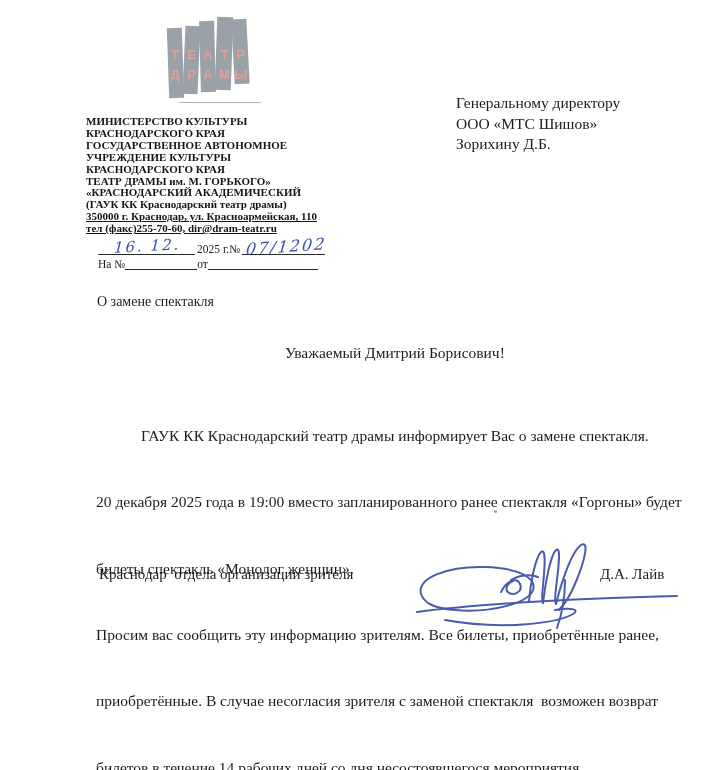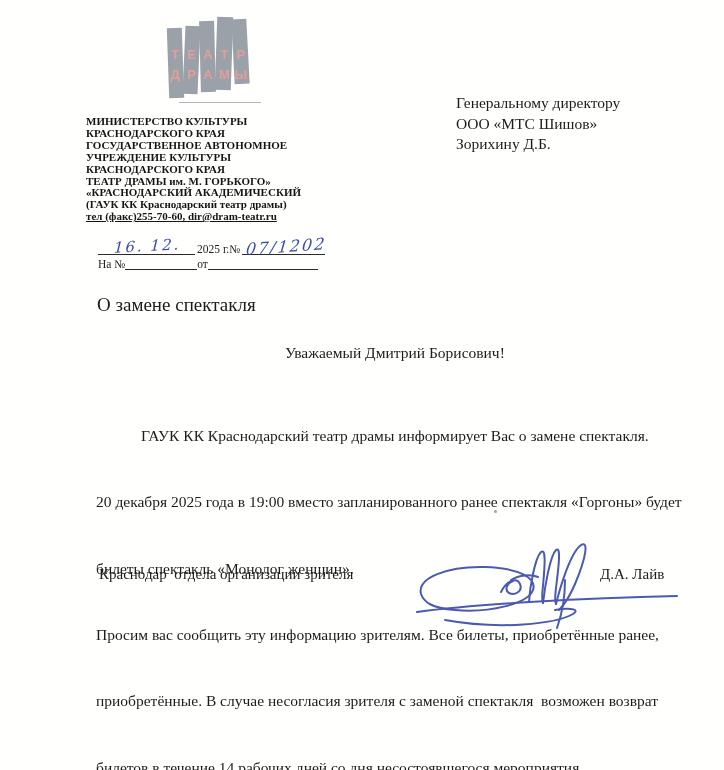--- a/index.html
+++ b/index.html
@@ -39,21 +39,21 @@
   .hw.date{left:16px;bottom:-1px;font-size:15px;transform:rotate(-3deg) skewX(-6deg);}
   .hw.num{left:4px;bottom:-2px;font-size:16px;transform:rotate(-4deg) skewX(-10deg);}
   .ref-line1{white-space:nowrap;}
   .ref-line1 .plabel{padding:0 2px;}
   .ref-line2{white-space:nowrap;margin-top:1px;}
 
   
   .recipient{position:absolute;left:456px;top:93px;font-size:15.5px;line-height:20.5px;}
 
   
-  .subject{position:absolute;left:97px;top:294px;font-size:19px;}
+  .subject{position:absolute;left:97px;top:294px;font-size:14px;}
   .salutation{position:absolute;left:285px;top:344px;font-size:15.5px;}
   .body{position:absolute;left:96px;top:381px;width:600px;font-size:15.5px;
         line-height:22.1px;white-space:pre-wrap;}
   .body .line{white-space:pre-wrap;}
   .body .indent{padding-left:45px;}
 
   
   .signoff-title{position:absolute;left:99px;top:566px;font-size:15px;white-space:pre-wrap;}
   .signer-name{position:absolute;left:600px;top:566px;font-size:15px;}
   .signature{position:absolute;left:405px;top:538px;width:285px;height:98px;}
@@ -91,20 +91,21 @@
 
   <div class="letterhead">
     <div>МИНИСТЕРСТВО КУЛЬТУРЫ</div>
     <div>КРАСНОДАРСКОГО КРАЯ</div>
     <div>ГОСУДАРСТВЕННОЕ АВТОНОМНОЕ</div>
     <div>УЧРЕЖДЕНИЕ КУЛЬТУРЫ</div>
     <div>КРАСНОДАРСКОГО КРАЯ</div>
     <div>ТЕАТР ДРАМЫ им. М. ГОРЬКОГО»</div>
     <div>«КРАСНОДАРСКИЙ АКАДЕМИЧЕСКИЙ</div>
     <div>(ГАУК КК Краснодарский театр драмы)</div>
+    <div class="u">350000 г. Краснодар, ул. Красноармейская, 110</div>
     <div class="u">тел (факс)255-70-60, dir@dram-teatr.ru</div>
   </div>
 
   <div class="ref">
     <div class="ref-line1">
       <span class="uline u1"><span class="hw date">16. 12.</span></span><span class="plabel">2025 г.№</span><span class="uline u2"><span class="hw num">07/1202</span></span>
     </div>
     <div class="ref-line2">
       <span>На №</span><span class="uline u3"></span><span>от</span><span class="uline u4"></span>
     </div>

